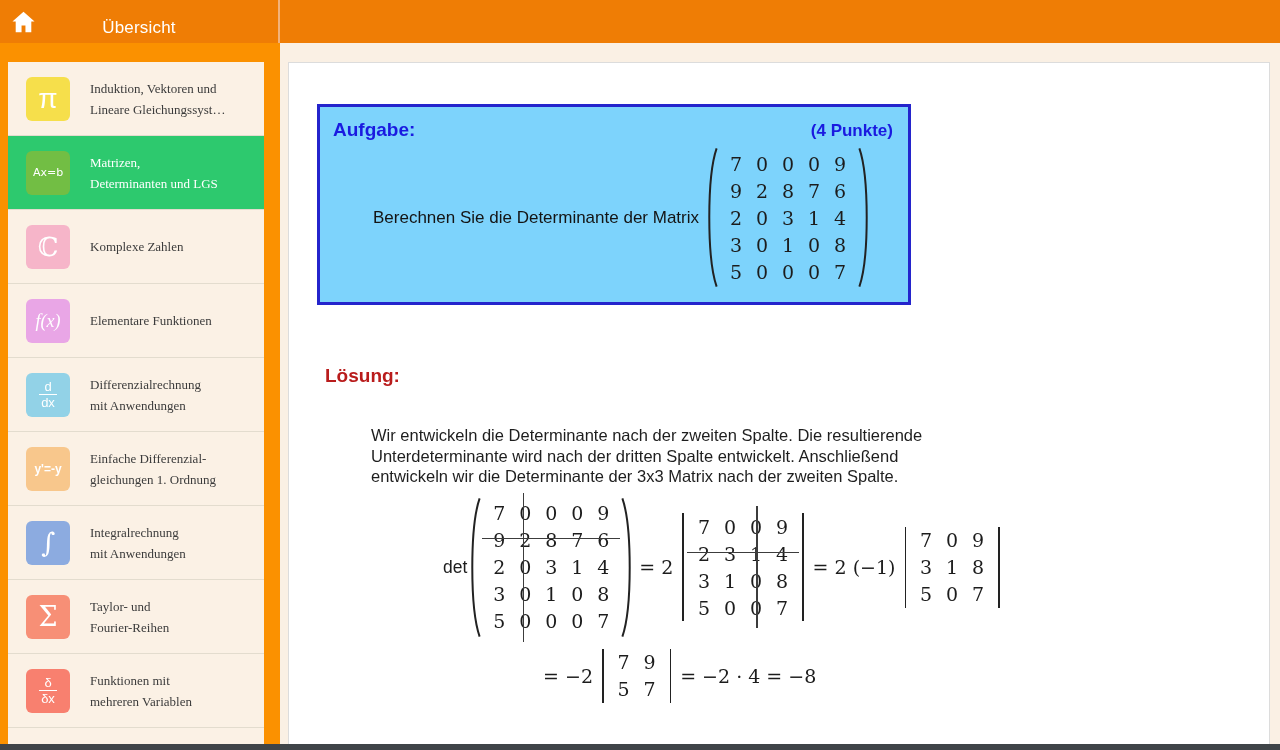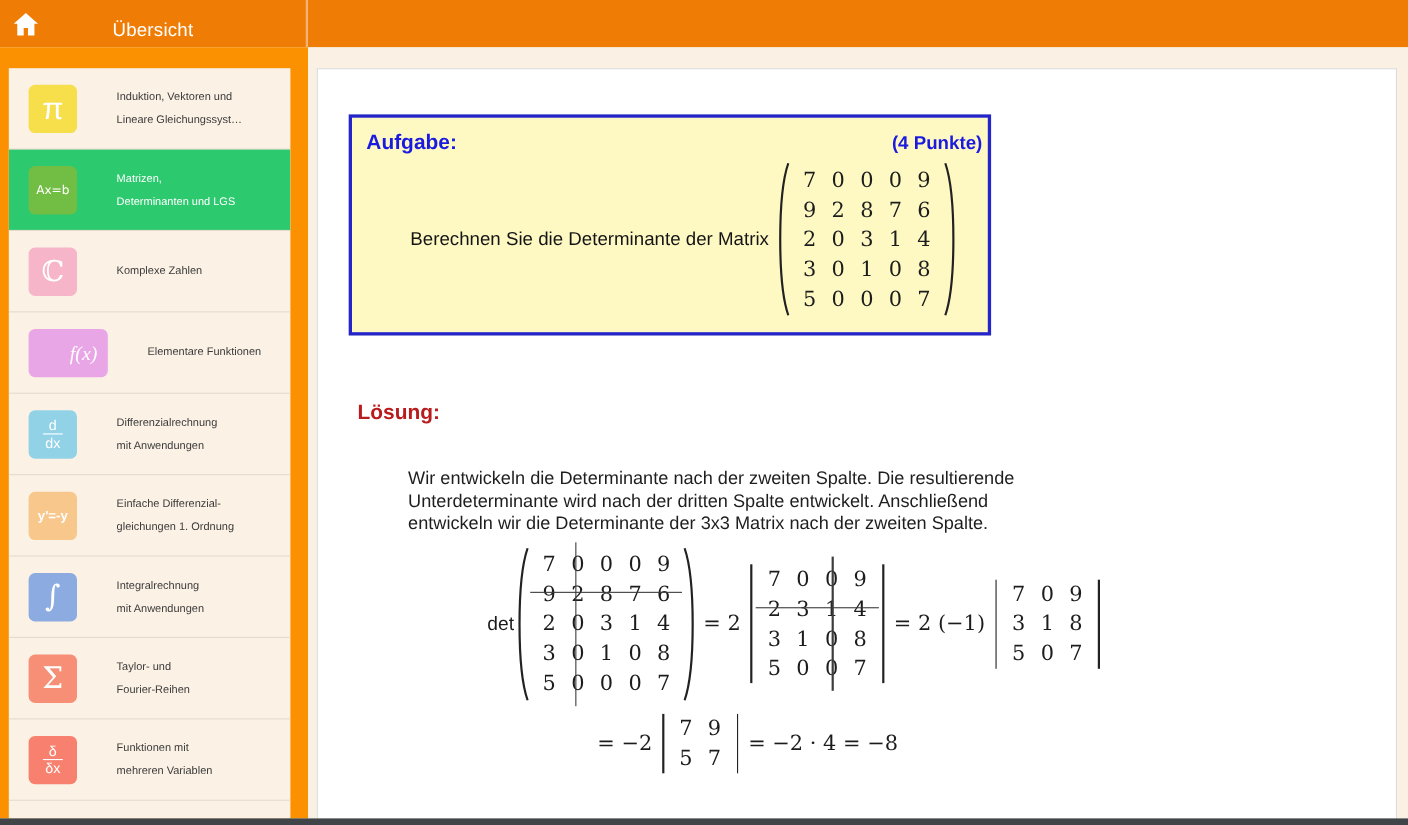--- a/index.html
+++ b/index.html
@@ -17,33 +17,33 @@
 
   .sidebar{position:absolute;top:43px;left:0;width:280px;bottom:6px;background:#FB9100;}
   .side-list{position:absolute;top:19px;left:8px;right:16px;bottom:0;background:#FBF1E5;overflow:hidden;}
   .side-row{height:73px;border-bottom:1px solid #E3DCCE;display:flex;align-items:center;cursor:pointer;}
   .side-row.selected{background:#2DC96E;}
   .side-row.selected .side-label{color:#fff;}
   .tile{width:44px;height:44px;border-radius:6px;margin-left:18px;flex:0 0 auto;display:flex;align-items:center;justify-content:center;color:#fff;}
   .glyph{color:#fff;line-height:1;}
   .frac{display:flex;flex-direction:column;align-items:center;line-height:1.05;font-size:13px;color:#fff;}
   .frac .fbot{border-top:1.5px solid #fff;padding:1px 2px 0 2px;}
-  .side-label{margin-left:36px;font-size:10px;line-height:21px;color:#3B3B3B;}
+  .side-label{margin-left:20px;font-size:13px;line-height:21px;color:#3B3B3B;font-family:Liberation Serif, serif;}
   [data-name="pi-icon"] .glyph{font-size:28px;}
   [data-name="axb-icon"] .glyph{font-size:11px;font-family:"DejaVu Sans",sans-serif;}
   [data-name="complex-icon"] .glyph{font-size:26px;font-family:"DejaVu Serif",serif;}
   [data-name="fx-icon"] .glyph{font-size:18px;font-style:italic;font-family:"Liberation Serif",serif;}
   [data-name="ode-icon"] .glyph{font-size:12px;font-weight:bold;}
   [data-name="integral-icon"] .glyph{font-size:27px;font-family:"DejaVu Serif",serif;}
   [data-name="sigma-icon"] .glyph{font-size:27px;font-family:"DejaVu Serif",serif;}
 
   .main{position:absolute;top:43px;left:280px;right:0;bottom:6px;background:#FAF0E4;}
   .card{position:absolute;top:19px;left:8px;right:10px;bottom:0;background:#fff;border:1px solid #DCDCDC;border-bottom:none;overflow:hidden;}
 
-  .task-box{margin:41px 0 0 28px;width:560px;border:3px solid #2424CC;background:#fef9c3;padding:12px 5px 14px 13px;}
+  .task-box{margin:41px 0 0 28px;width:560px;border:3px solid #2424CC;background:#7dd3fc;padding:12px 15px 14px 13px;}
   .task-head{display:flex;justify-content:space-between;align-items:baseline;}
   .task-title{color:#1A1AE0;font-size:19px;font-weight:bold;}
   .task-points{color:#1A1AE0;font-size:17px;font-weight:bold;}
   .task-body{display:flex;align-items:center;margin-top:6px;}
   .task-prompt{margin-left:40px;font-size:17px;color:#141414;}
 
   .solution-title{margin:60px 0 0 36px;color:#b91c1c;font-size:19px;font-weight:bold;}
   .solution-text{margin:38px 0 0 82px;width:552px;font-size:16.5px;line-height:20.5px;color:#1E1E1E;}
 
   .math-row{display:flex;align-items:center;font-family:"DejaVu Serif",serif;font-size:19px;color:#1C1C1C;}
@@ -90,21 +90,21 @@
         </div>
         <div class="side-label" data-name="sidebar-item-label">Matrizen,<br>Determinanten und LGS</div>
       </div>
       <div class="side-row" data-name="sidebar-item">
         <div class="tile" data-name="complex-icon" style="background: rgb(246, 181, 201);">
           <span class="glyph">ℂ</span>
         </div>
         <div class="side-label" data-name="sidebar-item-label">Komplexe Zahlen</div>
       </div>
       <div class="side-row" data-name="sidebar-item">
-        <div class="tile" data-name="fx-icon" style="background: rgb(233, 166, 230); padding-left: 28px;">
+        <div class="tile" data-name="fx-icon" style="background: rgb(233, 166, 230);">
           <span class="glyph">f(x)</span>
         </div>
         <div class="side-label" data-name="sidebar-item-label">Elementare Funktionen</div>
       </div>
       <div class="side-row" data-name="sidebar-item">
         <div class="tile" data-name="ddx-icon" style="background: rgb(146, 210, 231);">
           <span class="frac">
             <span class="ftop">d</span>
             <span class="fbot">dx</span>
           </span>

